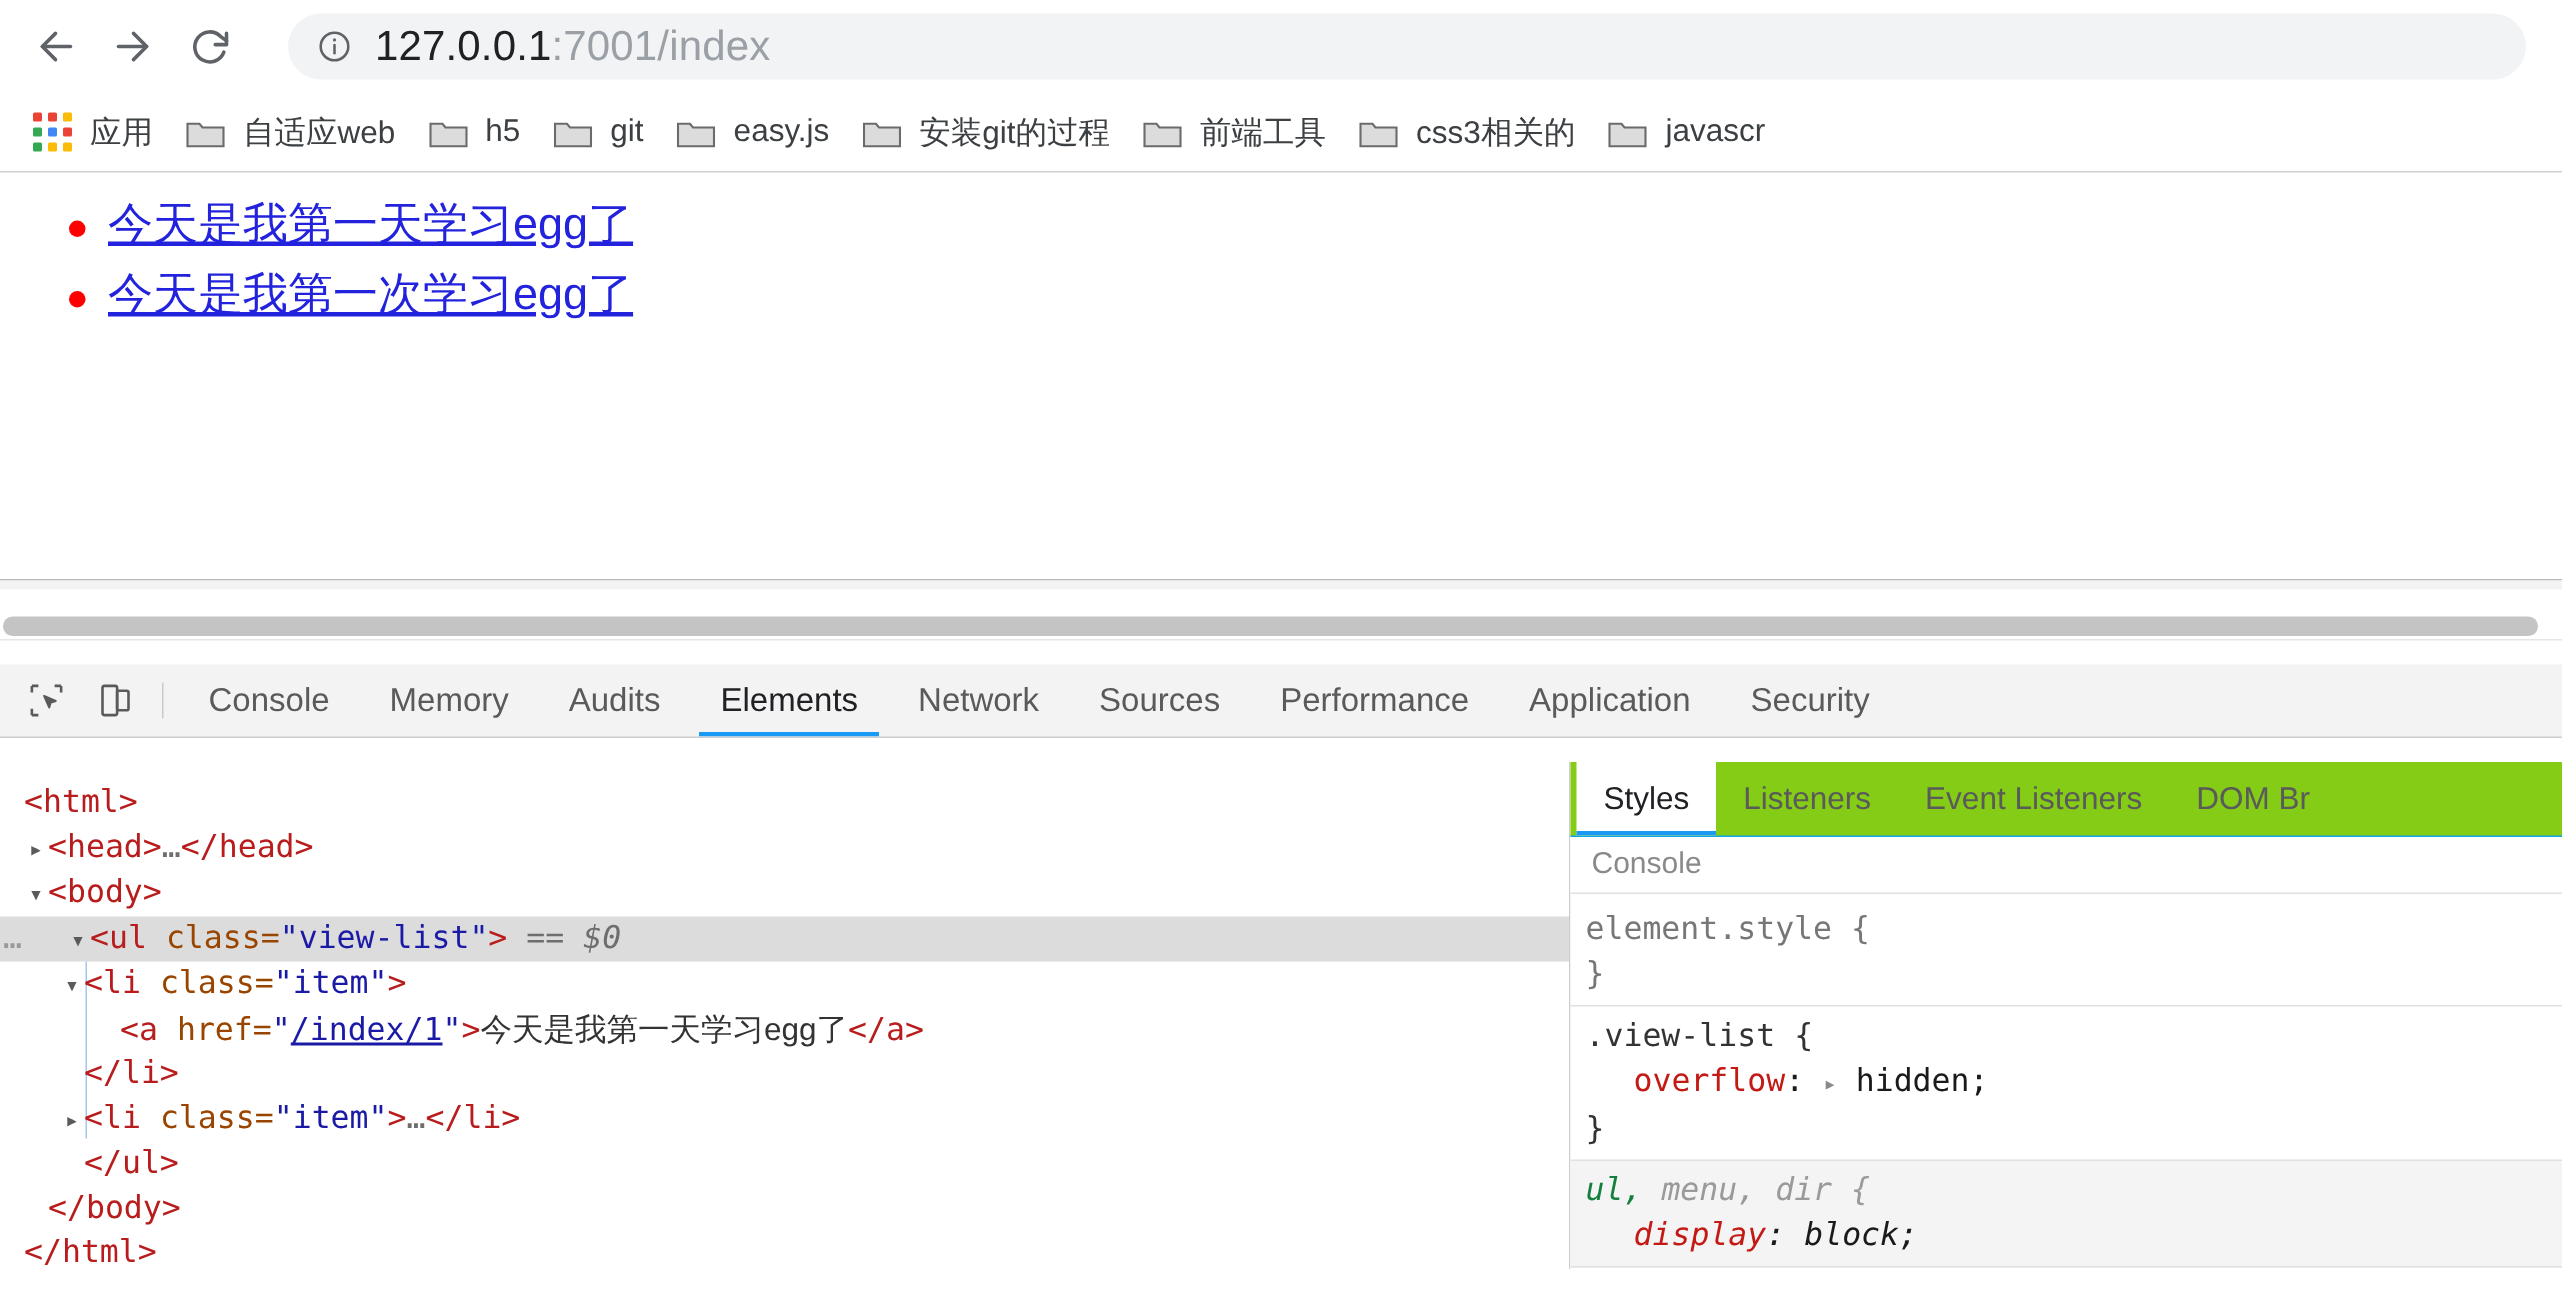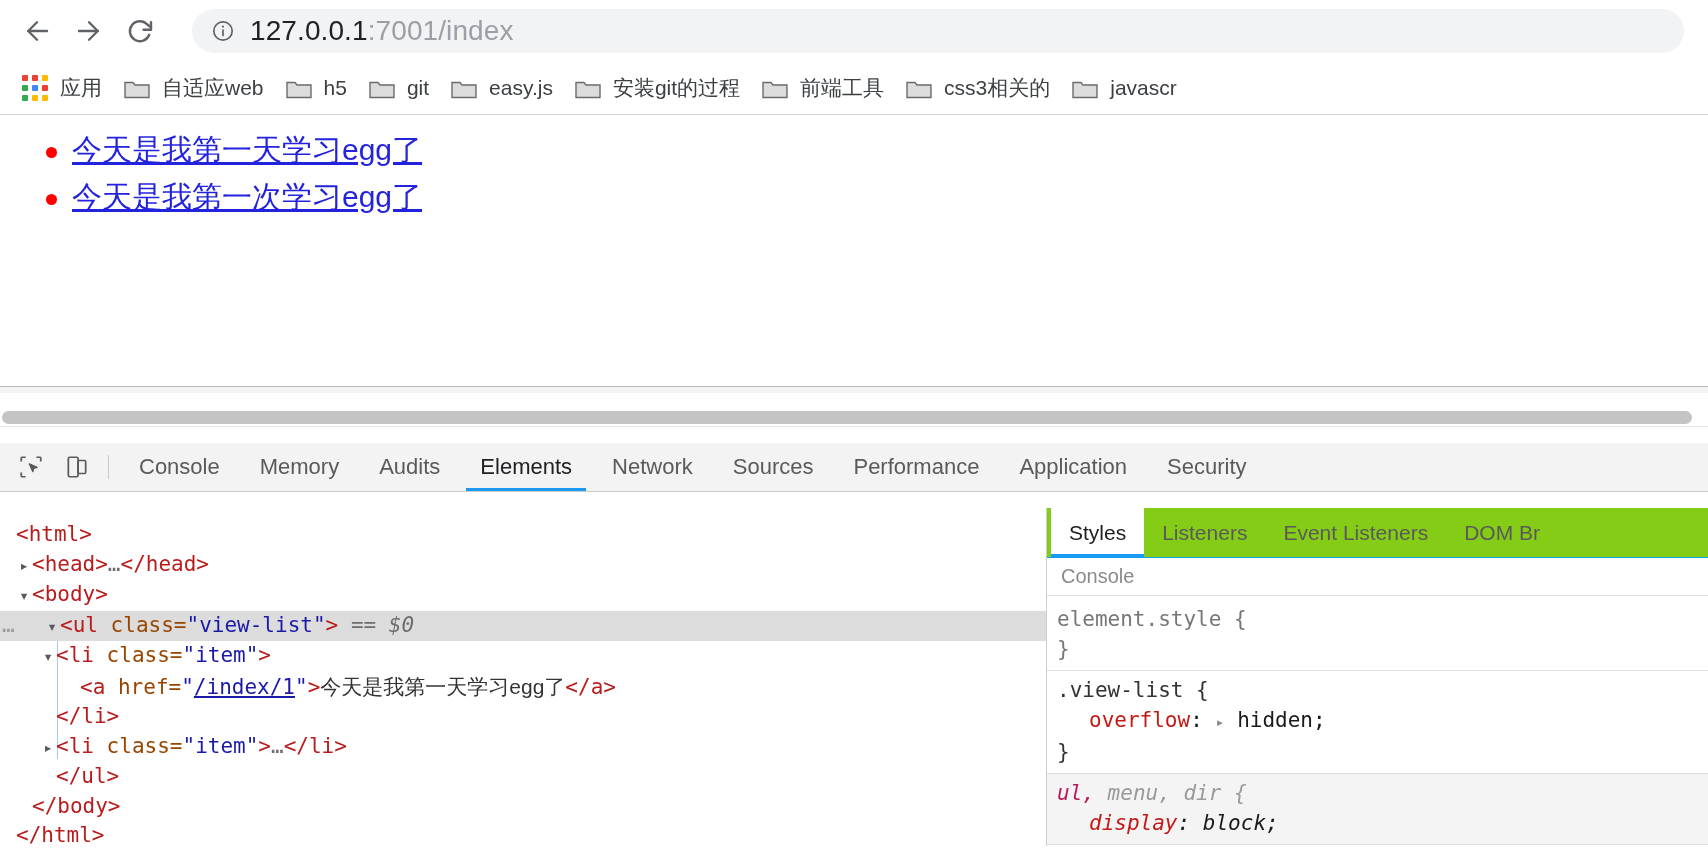--- a/index.html
+++ b/index.html
@@ -296,21 +296,21 @@
     flex: 1 1 auto;
     overflow: hidden;
     font-family: "DejaVu Sans Mono", "Liberation Mono", monospace;
     font-size: 21px;
     line-height: 30px;
     padding-top: 4px;
   }
   .rule-block { border-bottom: 1px solid #e0e0e0; padding: 4px 0 6px 10px; }
   .rule-block.ua { background: #f4f4f4; font-style: italic; }
   .rule-sel { color: #777777; }
-  .rule-block.ua .rule-sel-main { color: #be185d; }
+  .rule-block.ua .rule-sel-main { color: #15803d; }
   .rule-sel-dim { color: #9a9a9a; }
   .decl { padding-left: 32px; white-space: nowrap; }
   .prop { color: #c41a16; }
   .pval { color: #1a1a1a; }
   .expand-arrow { color: #8a8a8a; font-size: 15px; }
 </style>
 </head>
 <body>
 
 <div id="browser-chrome">

